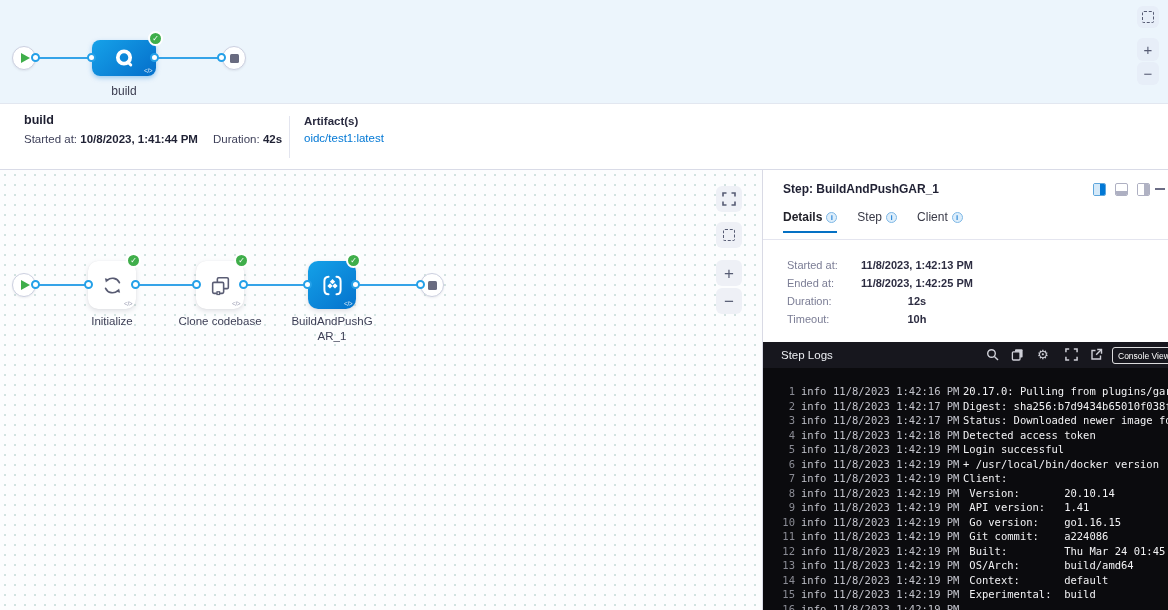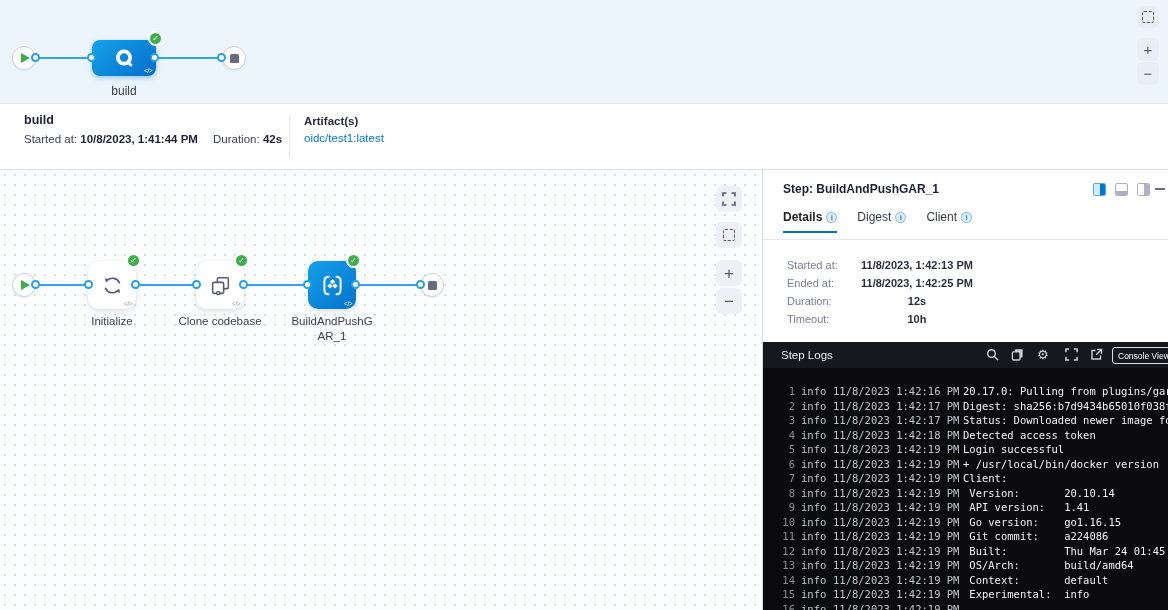--- a/index.html
+++ b/index.html
@@ -261,21 +261,21 @@
         <span class="half r"></span>
     </div>
     <div class="panel-minus" style="left:392px;"></div>
 
     <div class="tabs">
       <div class="tab active">
         <span>Details</span>
         <span class="info-ic">i</span>
       </div>
       <div class="tab">
-        <span>Digest</span>
+        <span>Step</span>
         <span class="info-ic">i</span>
       </div>
       <div class="tab">
         <span>Client</span>
         <span class="info-ic">i</span>
       </div>
     </div>
     <div class="tabs-rule"></div>
 
     <div class="details">
@@ -337,17 +337,17 @@
         <div class="log-row"><span class="lg-num">5</span><span class="lg-level">info</span><span class="lg-time">11/8/2023 1:42:19 PM</span><span class="lg-msg">Login successful</span></div>
         <div class="log-row"><span class="lg-num">6</span><span class="lg-level">info</span><span class="lg-time">11/8/2023 1:42:19 PM</span><span class="lg-msg">+ /usr/local/bin/docker version</span></div>
         <div class="log-row"><span class="lg-num">7</span><span class="lg-level">info</span><span class="lg-time">11/8/2023 1:42:19 PM</span><span class="lg-msg">Client:</span></div>
         <div class="log-row"><span class="lg-num">8</span><span class="lg-level">info</span><span class="lg-time">11/8/2023 1:42:19 PM</span><span class="lg-msg"> Version:       20.10.14</span></div>
         <div class="log-row"><span class="lg-num">9</span><span class="lg-level">info</span><span class="lg-time">11/8/2023 1:42:19 PM</span><span class="lg-msg"> API version:   1.41</span></div>
         <div class="log-row"><span class="lg-num">10</span><span class="lg-level">info</span><span class="lg-time">11/8/2023 1:42:19 PM</span><span class="lg-msg"> Go version:    go1.16.15</span></div>
         <div class="log-row"><span class="lg-num">11</span><span class="lg-level">info</span><span class="lg-time">11/8/2023 1:42:19 PM</span><span class="lg-msg"> Git commit:    a224086</span></div>
         <div class="log-row"><span class="lg-num">12</span><span class="lg-level">info</span><span class="lg-time">11/8/2023 1:42:19 PM</span><span class="lg-msg"> Built:         Thu Mar 24 01:45</span></div>
         <div class="log-row"><span class="lg-num">13</span><span class="lg-level">info</span><span class="lg-time">11/8/2023 1:42:19 PM</span><span class="lg-msg"> OS/Arch:       build/amd64</span></div>
         <div class="log-row"><span class="lg-num">14</span><span class="lg-level">info</span><span class="lg-time">11/8/2023 1:42:19 PM</span><span class="lg-msg"> Context:       default</span></div>
-        <div class="log-row"><span class="lg-num">15</span><span class="lg-level">info</span><span class="lg-time">11/8/2023 1:42:19 PM</span><span class="lg-msg"> Experimental:  info</span></div>
+        <div class="log-row"><span class="lg-num">15</span><span class="lg-level">info</span><span class="lg-time">11/8/2023 1:42:19 PM</span><span class="lg-msg"> Experimental:  build</span></div>
         <div class="log-row"><span class="lg-num">16</span><span class="lg-level">info</span><span class="lg-time">11/8/2023 1:42:19 PM</span><span class="lg-msg"></span></div>
       </div>
   </div>
 </div>
 
 </body></html>

